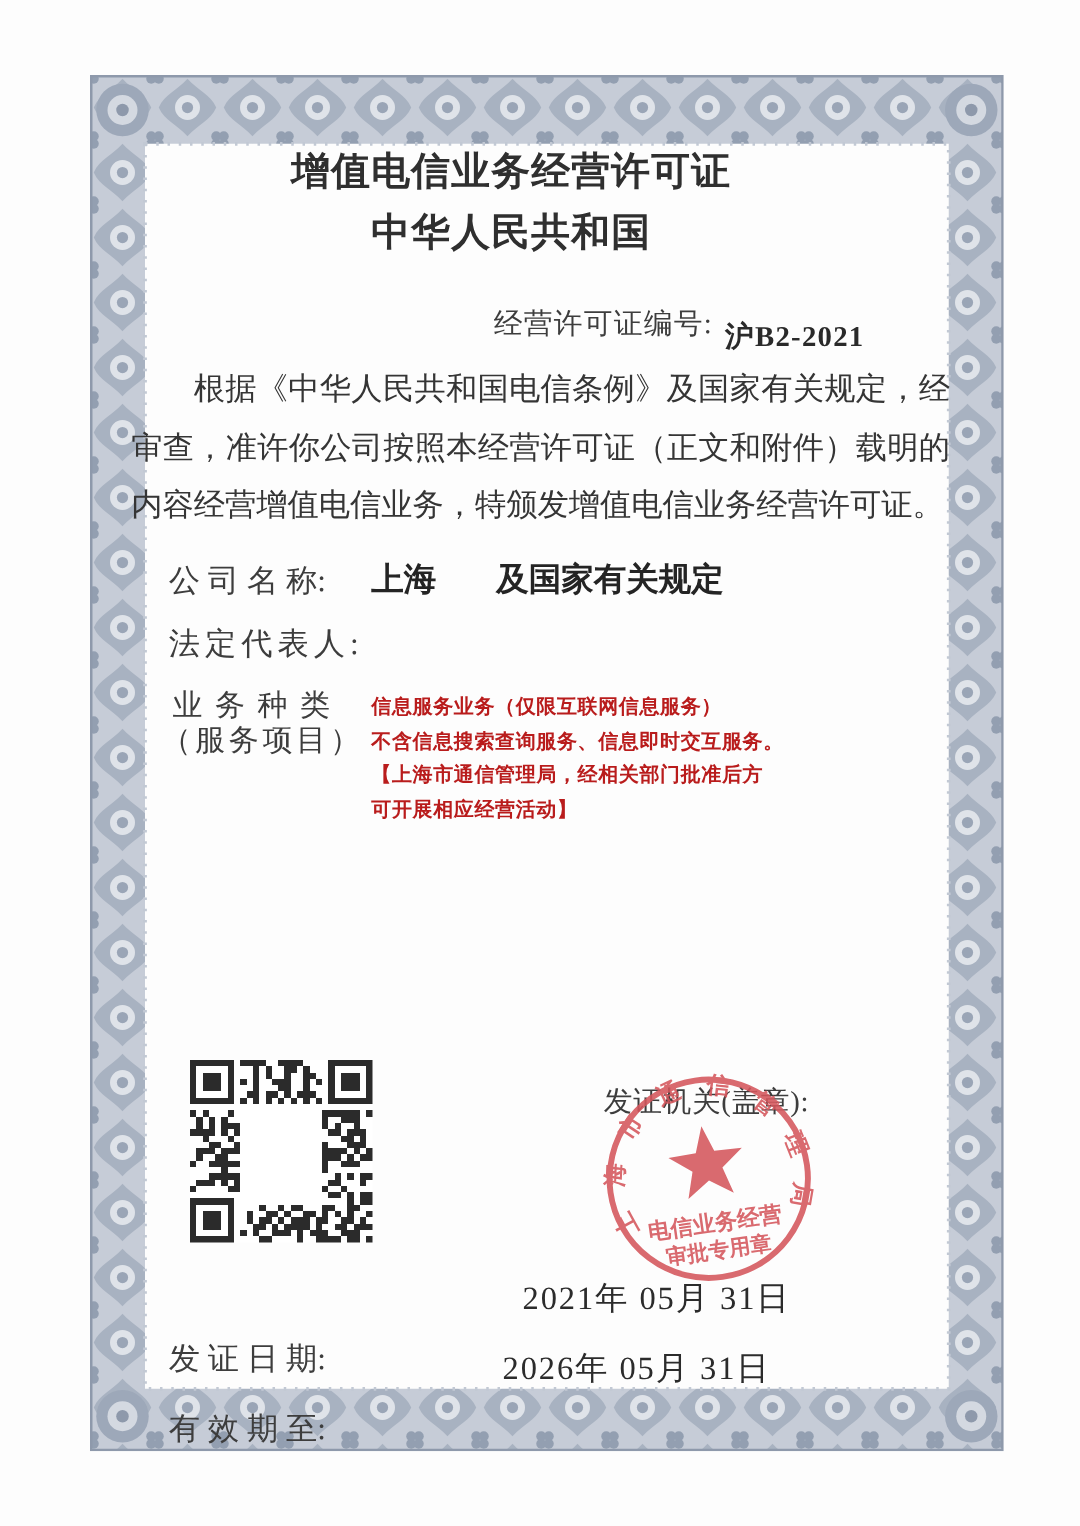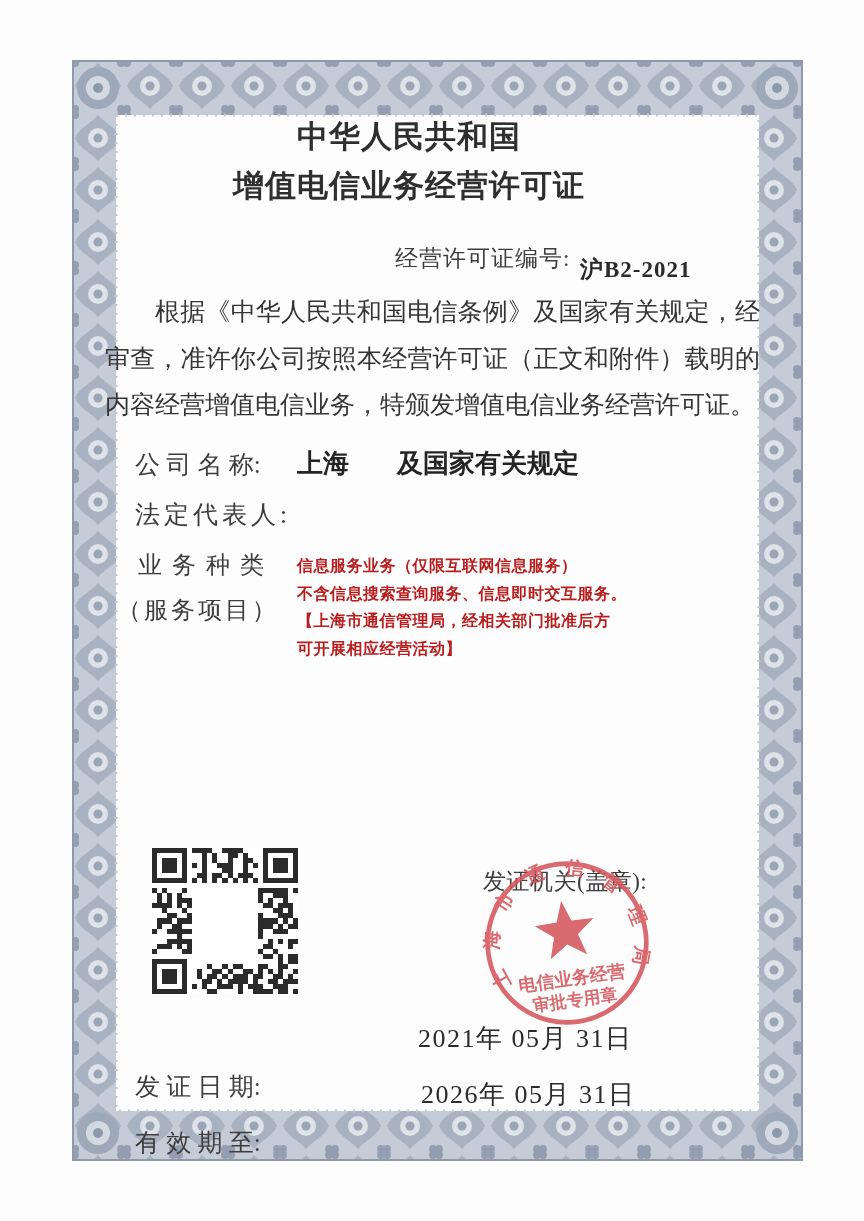--- a/index.html
+++ b/index.html
@@ -72,39 +72,39 @@
       <circle cx="705" cy="1073" r="21" fill="#9da8b9"></circle>
         <circle cx="705" cy="1073" r="12" fill="#d4d9e1"></circle>
         <circle cx="705" cy="1073" r="5" fill="#8e99ab"></circle>
     </g>
 
     <rect x="44" y="55" width="643" height="996" fill="#fdfdfd"></rect>
     <rect x="44" y="55" width="643" height="996" fill="none" stroke="#c2c9d4" stroke-width="3" stroke-dasharray="2 7"></rect>
   </svg>
 
   <div class="abs title">
+    <div>增值电信业务经营许可证</div>
     <div>中华人民共和国</div>
-    <div>增值电信业务经营许可证</div>
   </div>
 
   <div class="abs lic-label">经营许可证编号:</div>
   <div class="abs lic-value">沪B2-2021</div>
 
   <div class="abs body-par">根据《中华人民共和国电信条例》及国家有关规定，经审查，准许你公司按照本经营许可证（正文和附件）载明的内容经营增值电信业务，特颁发增值电信业务经营许可证。</div>
 
   <div class="abs field-label" style="left:135px;top:448px;">公 司 名 称:</div>
   <div class="abs company-value" style="left:297px;top:446px;">
     <span>上海</span><span style="display:inline-block;width:48px;"></span><span>及国家有关规定</span>
   </div>
 
   <div class="abs field-label ls4" style="left:135px;top:498px;">法定代表人:</div>
   <div class="abs company-value" style="left:310px;top:498px;"></div>
 
   <div class="abs biz-label" style="left:138px;top:552px;letter-spacing:2px;">业 务 种 类</div>
-  <div class="abs biz-label" style="left:117px;top:597px;letter-spacing:3px;">（服务项目）</div>
+  <div class="abs biz-label" style="left:117px;top:580px;letter-spacing:3px;padding-left:12px;">（服务项目）</div>
   <div class="abs biz-value" style="left:297px;top:552px;">
     <div>信息服务业务（仅限互联网信息服务）</div>
     <div>不含信息搜索查询服务、信息即时交互服务。</div>
     <div>【上海市通信管理局，经相关部门批准后方</div>
     <div>可开展相应经营活动】</div>
   </div>
 
   <svg class="abs qr" viewBox="0 0 29 29" shape-rendering="crispEdges">
     <rect width="29" height="29" fill="#ffffff"></rect>
     <g id="qr-g" fill="#2b2b2b">
@@ -350,15 +350,15 @@
     </text>
     <polygon points="90,45 97.9,67.1 121.4,67.8 102.8,82.2 109.4,104.7 90,91.5 70.6,104.7 77.2,82.2 58.6,67.8 82.1,67.1" fill="#d5565c"></polygon>
     <text x="90" y="134" text-anchor="middle" font-size="19" fill="#d5565c">电信业务经营</text>
     <text x="90" y="157" text-anchor="middle" font-size="18" fill="#d5565c">审批专用章</text>
   </svg>
 
   <div class="abs date-label" style="left:135px;top:1022px;">发 证 日 期:</div>
   <div class="abs date-value" style="left:418px;top:1021px;">2021年 05月 31日</div>
 
   <div class="abs date-label" style="left:135px;top:1078px;">有 效 期 至:</div>
-  <div class="abs date-value" style="left:421px;top:1077px;">2026年 05月 31日</div>
+  <div class="abs date-value" style="left:402px;top:1077px;">2026年 05月 31日</div>
 
 </div>
 
 </body></html>

